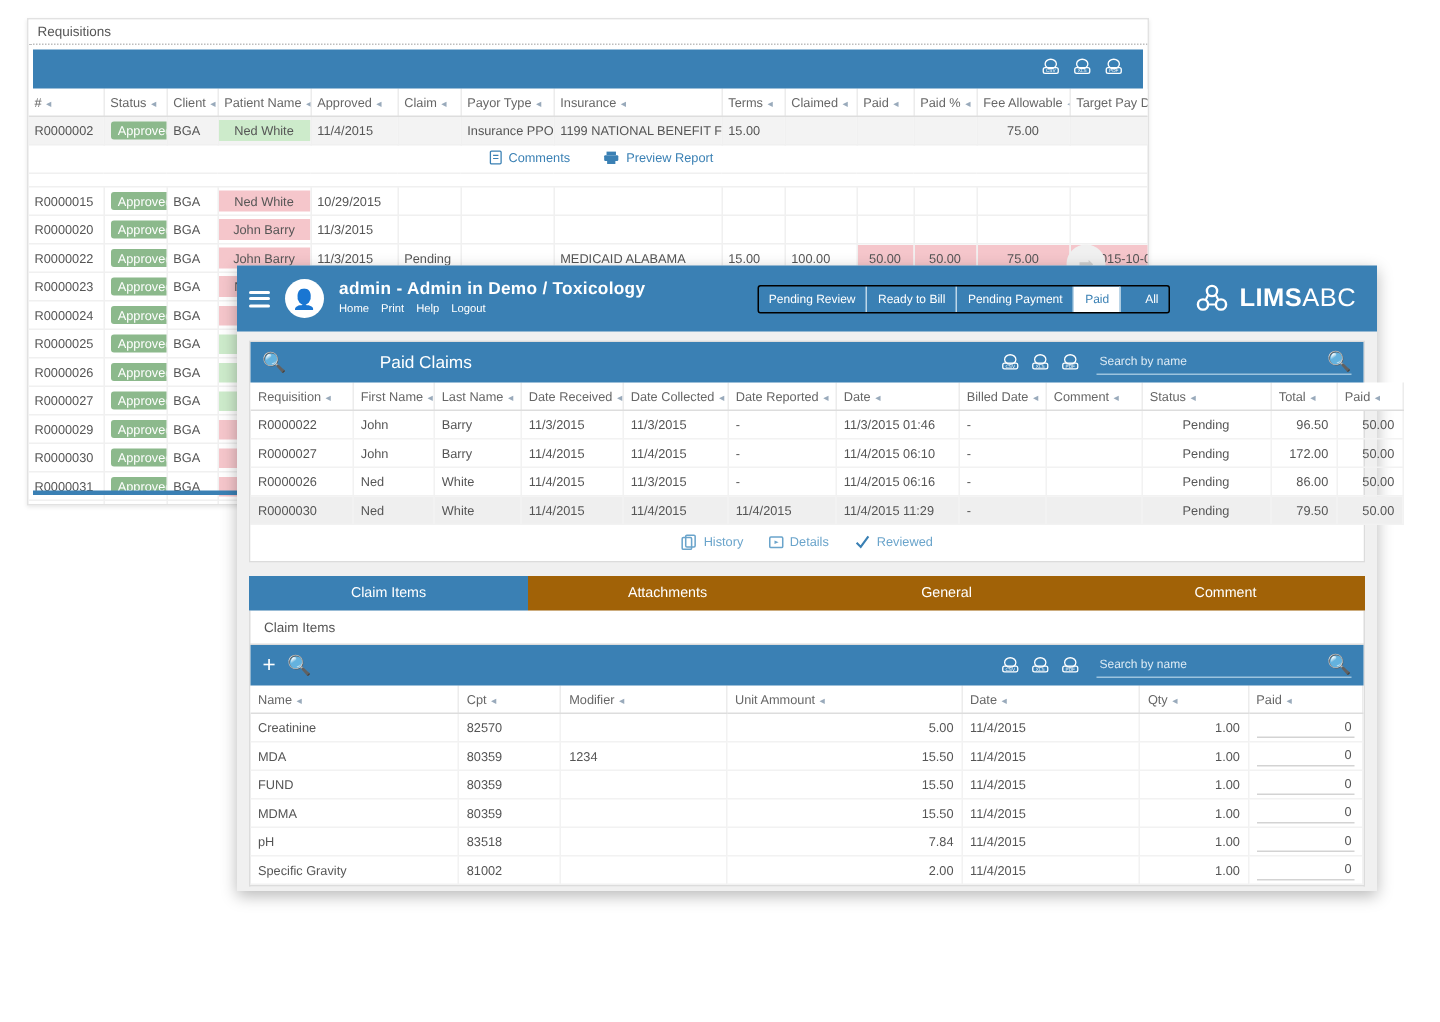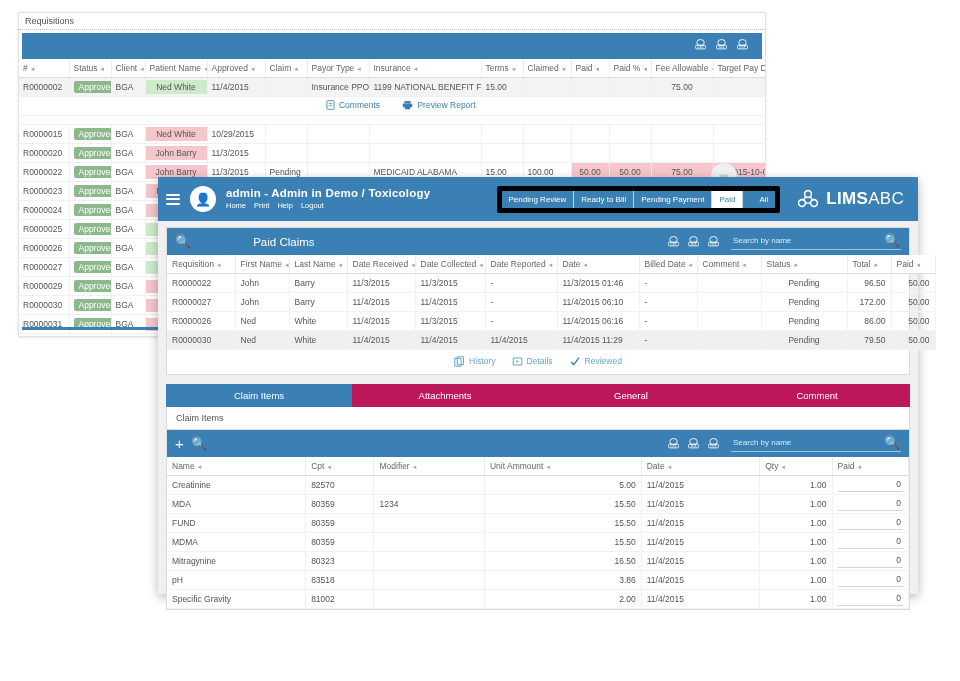--- a/index.html
+++ b/index.html
@@ -80,21 +80,21 @@
   .burger { width:14px; margin-right:10px; cursor:pointer; }
   .burger span { display:block; height:2px; background:#fff; margin:2.5px 0; border-radius:1px; }
   .avatar {
     width:26px; height:26px; border-radius:50%; background:#fff; color:#3a80b4;
     display:flex; align-items:center; justify-content:center; font-size:13px; margin-right:10px;
   }
   .hdr-titles { line-height:1.15; }
   .hdr-title { font-size:11.5px; font-weight:bold; letter-spacing:.2px; }
   .hdr-links { font-size:7.5px; margin-top:2px; display:flex; gap:8px; }
   .hdr-links span { cursor:pointer; }
-  .seg { margin-left:auto; display:flex; border:5px solid #000000; border-radius:2px; overflow:hidden;align-items:center; }
+  .seg { margin-left:auto; display:flex; border:1px solid #000000; border-radius:2px; overflow:hidden;align-items:center; }
   .seg button {
     background:transparent; border:none; border-right:1px solid #bcd6e8;
     color:#fff; font-size:8px; padding:4px 7px; cursor:pointer;
     font-family:"Liberation Sans", sans-serif; white-space:nowrap;
   }
   .seg button:last-child { border-right:none;padding-left:16px; }
   .seg button.active { background:#fff; color:#3a80b4; }
   .brand { margin-left:16px; display:flex; align-items:center; gap:6px; }
   .brand-txt { font-size:17px; letter-spacing:.3px; }
   .brand-txt b { font-weight:bold; }
@@ -132,21 +132,21 @@
   table.grid tr.sel td { background:#efefef; }
   .tright { text-align:right; }
   .tcenter { text-align:center; }
 
   .rowactions { display:flex; justify-content:center; align-items:center; gap:16px; padding:6px 0 7px; background:#fff; }
   .ract { display:inline-flex; align-items:flex-start; gap:4px; color:#6aa4cb; font-size:8.5px; cursor:pointer; }
 
   .tabs { display:flex; margin-top:9px; }
   .tabs div {
     flex:1; text-align:center; font-size:9.5px; color:#fff; padding:6px 0;
-    background:#be185d; cursor:pointer;
+    background:#a16207; cursor:pointer;
   }
   .tabs div.active { background:#3a80b4; }
   .subhead { background:#fff; border:1px solid #dcdcdc; border-top:none; font-size:9px; color:#555; padding:6px 9px; }
 
   .qtycell { text-align:right; }
   .paid-input {
     width:100%; text-align:right; border:none; border-bottom:1px solid #d3d3d3;
     font-size:8.5px; color:#555; outline:none; background:transparent; padding:1px 2px 2px 0;
     font-family:"Liberation Sans", sans-serif;
   }
@@ -742,33 +742,24 @@
               <tr>
     <td>MDMA</td>
     <td>80359</td>
     <td></td>
     <td class="tright">15.50</td>
     <td>11/4/2015</td>
     <td class="qtycell">1.00</td>
     <td style="padding:2px 5px"><input class="paid-input" value="0" style=""></td>
               </tr>
               <tr>
-    <td>Mitragynine</td>
-    <td>80323</td>
-    <td></td>
-    <td class="tright">16.50</td>
-    <td>11/4/2015</td>
-    <td class="qtycell">1.00</td>
-    <td style="padding:2px 5px"><input class="paid-input" value="0" style=""></td>
-              </tr>
-              <tr>
     <td>pH</td>
     <td>83518</td>
     <td></td>
-    <td class="tright">3.86</td>
+    <td class="tright">7.84</td>
     <td>11/4/2015</td>
     <td class="qtycell">1.00</td>
     <td style="padding:2px 5px"><input class="paid-input" value="0" style=""></td>
               </tr>
               <tr>
     <td>Specific Gravity</td>
     <td>81002</td>
     <td></td>
     <td class="tright">2.00</td>
     <td>11/4/2015</td>

